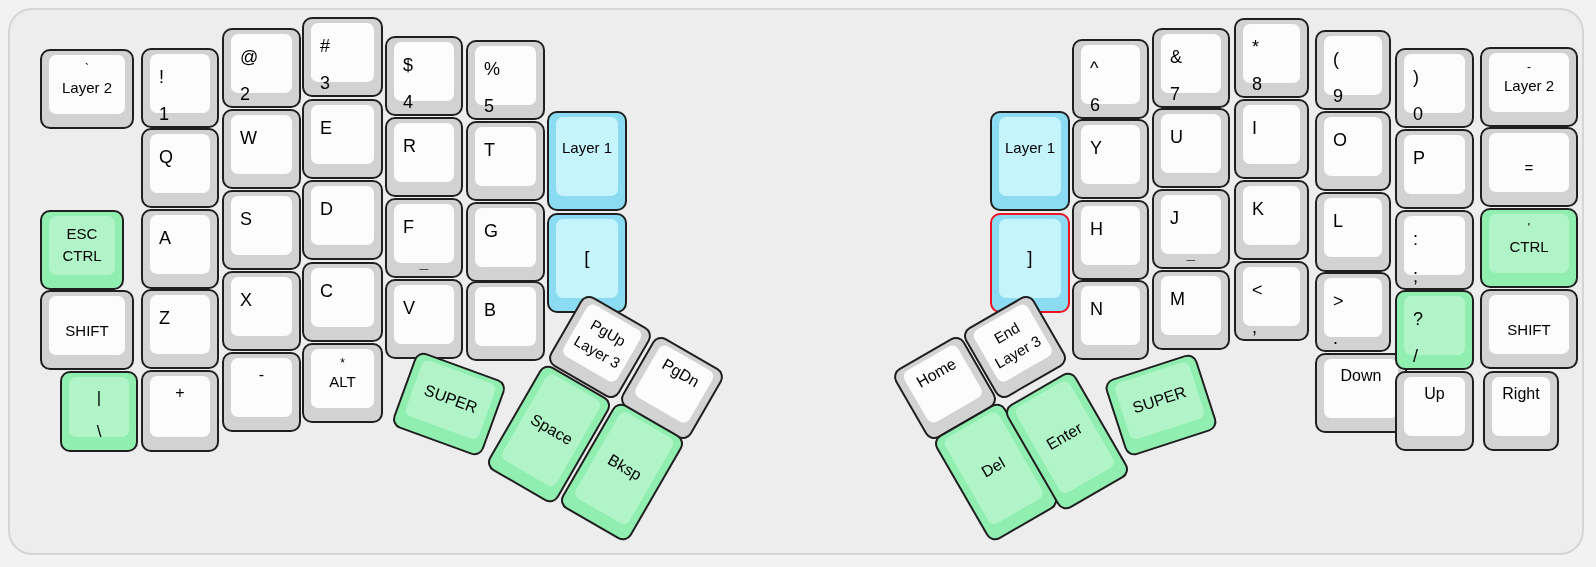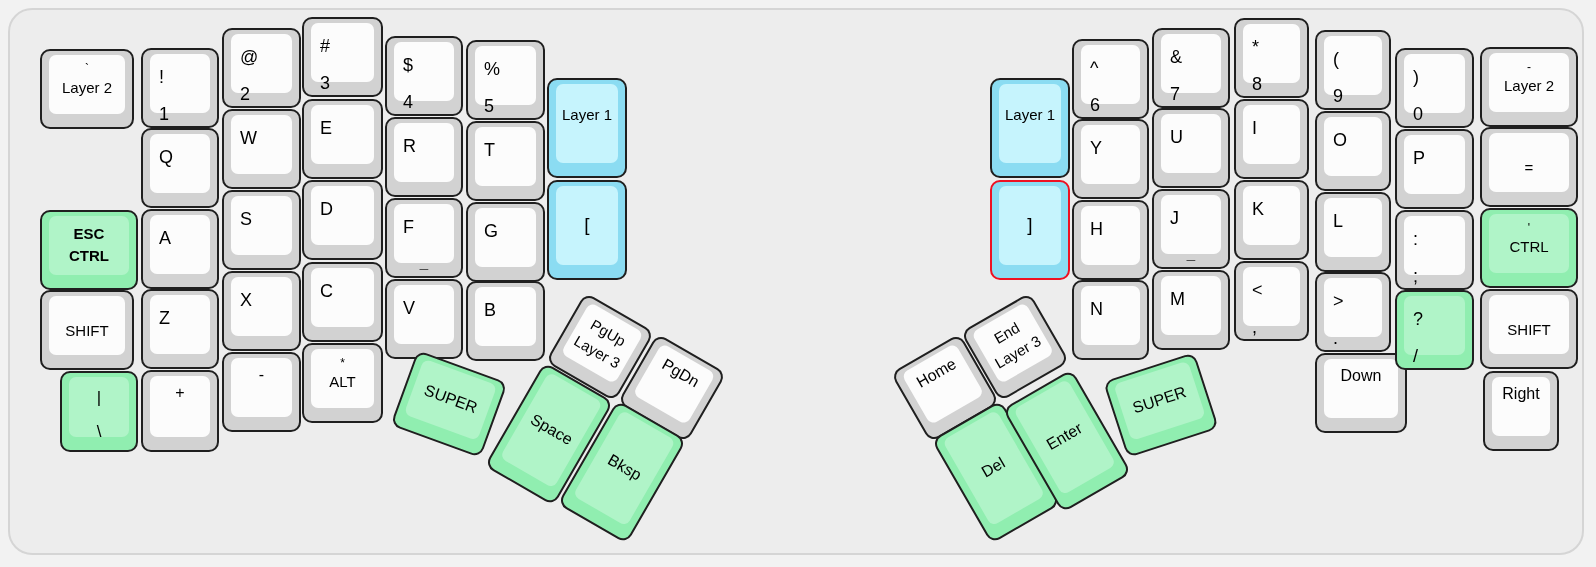--- a/index.html
+++ b/index.html
@@ -32,21 +32,21 @@
     box-sizing: border-box;
     border: 2px solid var(--outline, #1f1f1f);
     border-radius: 10px;
     cursor: pointer;
     color: #000;
   }
   .key.white { background: var(--key-white, #d2d2d2); }
   .key.white .face { background: var(--key-white-face, #fcfcfc); }
   .key.green { background: var(--key-green, #90eeb0); }
   .key.green .face { background: var(--key-green-face, #b0f4c8); }
-  .key.cyan { background: var(--key-cyan, #8bdcf2); }
+  .key.cyan { background: var(--key-cyan, #8bdcf2); margin-top: 33px; }
   .key.cyan .face { background: var(--key-cyan-face, #c6f4fd); }
   .key.selected { border-color: var(--selected-border, #ee1122); }
   .face {
     position: absolute;
     left: 7px;
     right: 7px;
     top: 4px;
     bottom: 13px;
     border-radius: 7px;
   }
@@ -117,21 +117,21 @@
 </style>
 </head>
 <body>
 
 <div id="stage">
   <div class="panel"></div>
 <div class="key white" style="left: 40px; top: 49px; width: 94px; height: 80px;">
       <div class="face"></div>
       <div class="labels center-2"><div class="line small">`</div><div class="line">Layer 2</div></div>
     </div>
-    <div class="key green" style="left: 40px; top: 210px; width: 98px; height: 80px; font-weight: bold;">
+    <div class="key green" style="left: 40px; top: 210px; width: 84px; height: 80px;">
       <div class="face"></div>
       <div class="labels center-2"><div class="line">ESC</div><div class="line">CTRL</div></div>
     </div>
     <div class="key white" style="left: 40px; top: 290px; width: 94px; height: 80px;">
       <div class="face"></div>
       <div class="labels center-1"><div class="line">SHIFT</div></div>
     </div>
     <div class="key green" style="left: 60px; top: 371px; width: 78px; height: 81px;">
       <div class="face"></div>
       <div class="labels pair-center"><div class="line">|</div><div class="line">\</div></div>
@@ -322,20 +322,24 @@
       <div class="face"></div>
       <div class="labels pair"><div class="line">P</div></div>
     </div>
     <div class="key white" style="left: 1395px; top: 210px; width: 79px; height: 80px;">
       <div class="face"></div>
       <div class="labels pair"><div class="line">:</div><div class="line">;</div></div>
     </div>
     <div class="key green" style="left: 1395px; top: 290px; width: 79px; height: 80px;">
       <div class="face"></div>
       <div class="labels pair"><div class="line">?</div><div class="line">/</div></div>
+    </div>
+    <div class="key white" style="left: 1395px; top: 371px; width: 79px; height: 80px;">
+      <div class="face"></div>
+      <div class="labels center-top1"><div class="line">Up</div></div>
     </div>
     <div class="key white" style="left: 1480px; top: 47px; width: 98px; height: 80px;">
       <div class="face"></div>
       <div class="labels center-2"><div class="line small">-</div><div class="line">Layer 2</div></div>
     </div>
     <div class="key white" style="left: 1480px; top: 127px; width: 98px; height: 80px;">
       <div class="face"></div>
       <div class="labels center-1"><div class="line">=</div></div>
     </div>
     <div class="key green" style="left: 1480px; top: 208px; width: 98px; height: 80px;">

